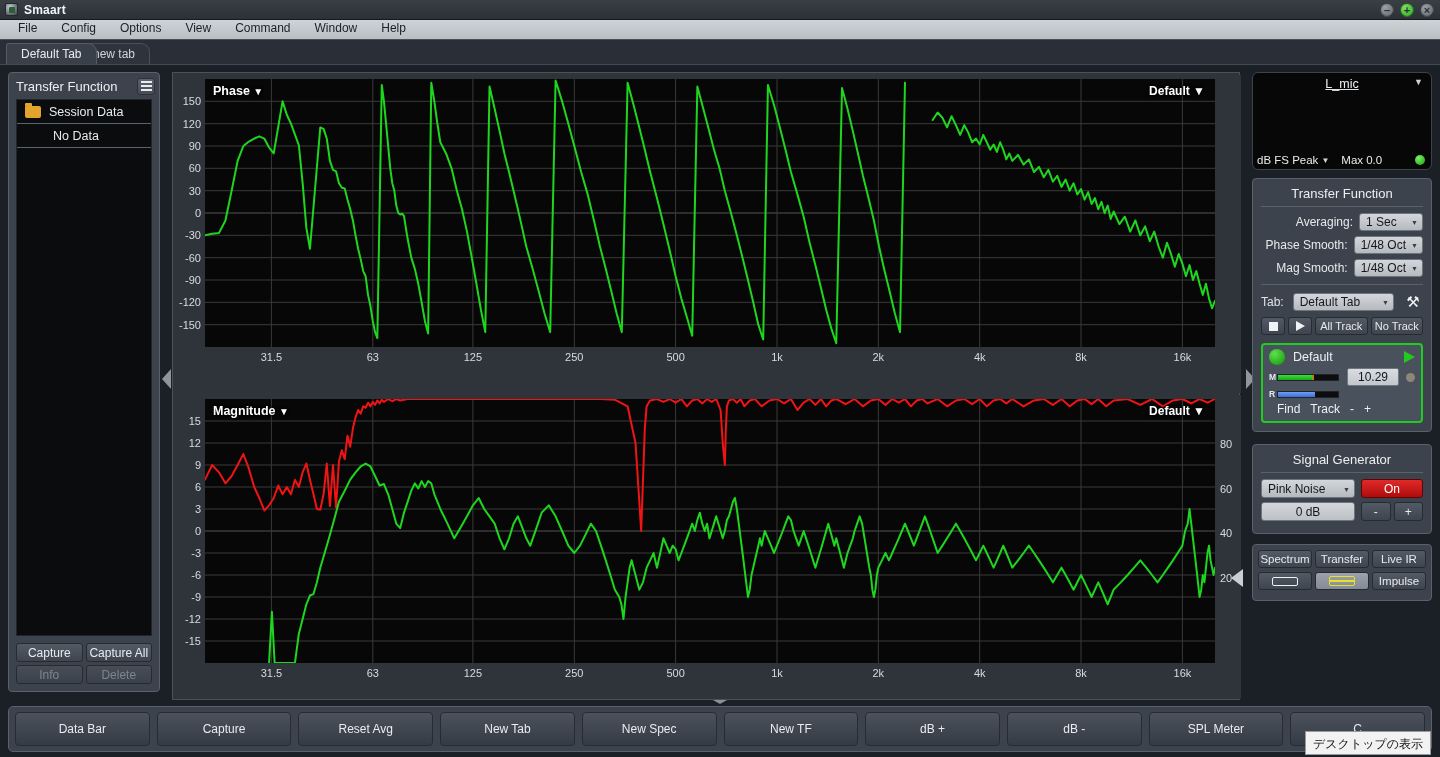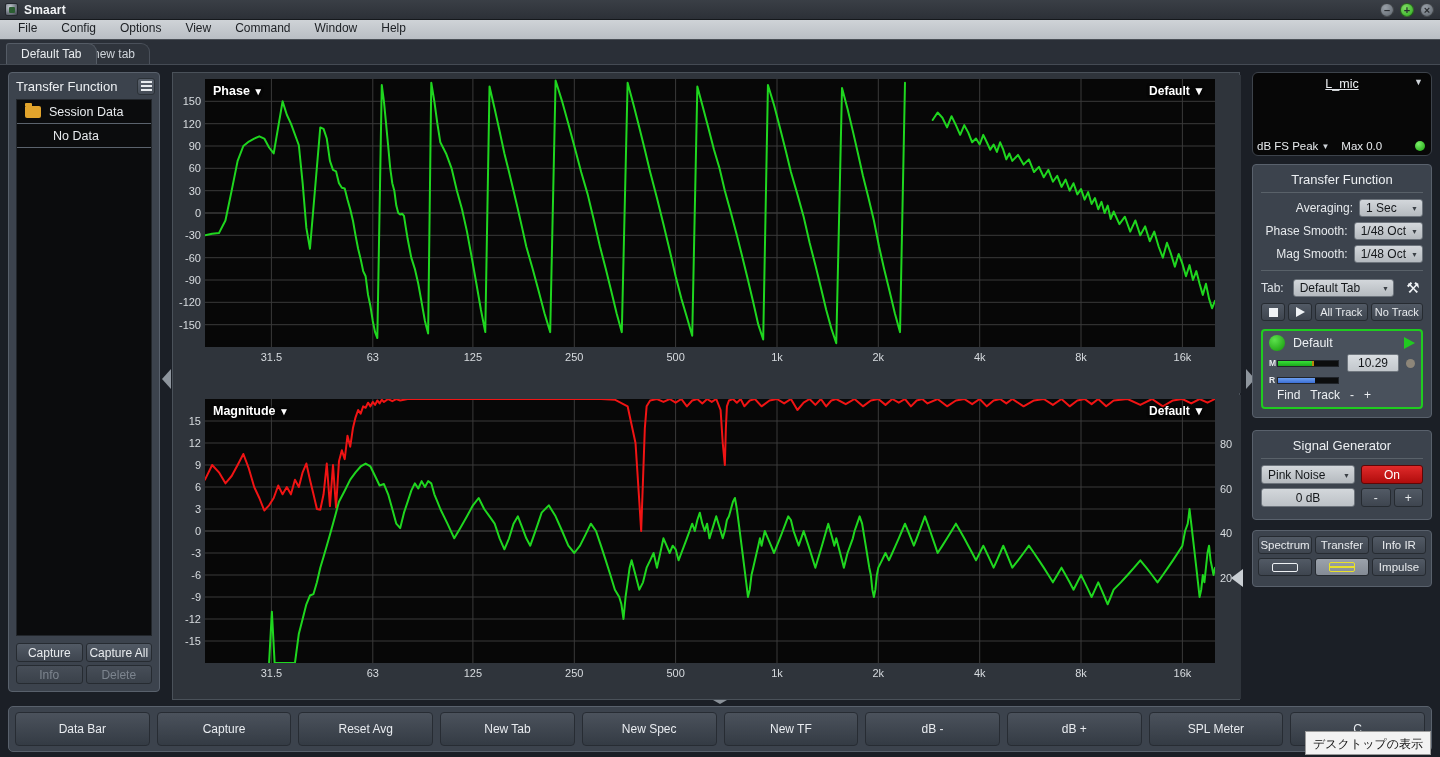--- a/index.html
+++ b/index.html
@@ -154,21 +154,21 @@
     border-right:12px solid #c9ced3; z-index:6;
   }
   svg.trace{ position:absolute; left:0; top:0; width:100%; height:100%; }
   .gridline{ stroke:#3a3a3a; stroke-width:1; }
   .gridline.zero{ stroke:#555; }
 
   
   .rightcol{ position:absolute; left:1252px; top:72px; width:180px; }
   .meterbox{
     background:#070707; border:1px solid #3d434b; border-radius:6px;
-    height:84px; position:relative; padding:2px 6px 0;text-decoration:underline;
+    height:98px; position:relative; padding:2px 6px 0;text-decoration:underline;
   }
   .meterbox .src{ text-align:center; font-size:12.5px; color:#eef1f4; margin-top:2px;}
   .meterbox .srcCaret{ position:absolute; right:8px; top:4px; color:#cfd4d9; font-size:9px; cursor:pointer;}
   .meterbox .big{ text-align:center; font-size:34px; font-weight:bold; color:#fff;
                   line-height:34px; margin-top:-1px; letter-spacing:-1px;}
   .meterbox .foot{ position:absolute; left:4px; right:4px; bottom:3px; display:flex;
                    align-items:center; font-size:11.5px; color:#e8ebee; }
   .meterbox .unit{ cursor:pointer;}
   .meterbox .unitCaret{ font-size:8px; margin-left:3px; color:#cfd4d9;}
   .meterbox .maxv{ margin-left:12px;}
@@ -589,41 +589,41 @@
           <span class="pm">-</span>
           <span class="pm">+</span>
         </span>
       </div>
     </div>
 
     <div class="modepanel">
       <div class="mrow2">
         <div class="mbtn">Spectrum</div>
         <div class="mbtn">Transfer</div>
-        <div class="mbtn">Info IR</div>
+        <div class="mbtn">Live IR</div>
       </div>
       <div class="mrow2">
         <div class="glyphbtn">
             <div class="g-single"></div>
           </div>
         <div class="glyphbtn sel2">
             <div class="g-dual"></div>
           </div>
         <div class="mbtn">Impulse</div>
       </div>
     </div>
   </div>
 
   <div class="bottombar">
     <div class="bb">Data Bar</div>
     <div class="bb">Capture</div>
     <div class="bb">Reset Avg</div>
     <div class="bb">New Tab</div>
     <div class="bb">New Spec</div>
     <div class="bb">New TF</div>
+    <div class="bb">dB +</div>
     <div class="bb">dB -</div>
-    <div class="bb">dB +</div>
     <div class="bb">SPL Meter</div>
     <div class="bb">C</div>
     <div class="tooltip">デスクトップの表示</div>
   </div>
 
 </div>
 
 </body></html>

